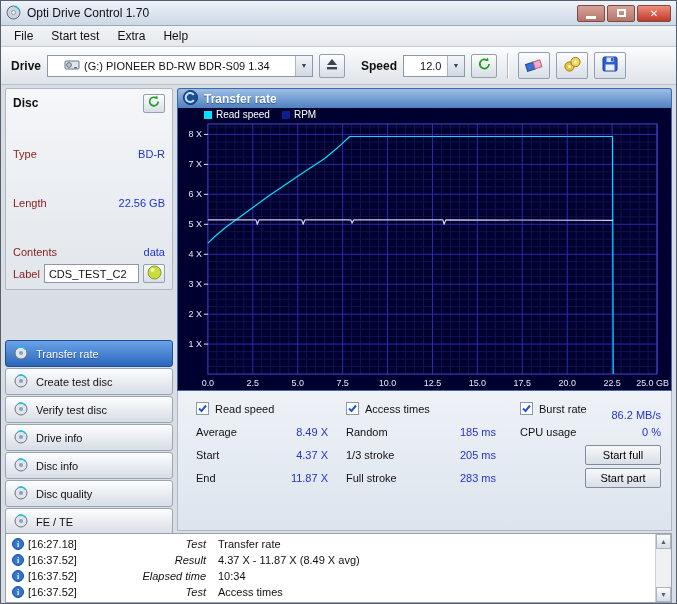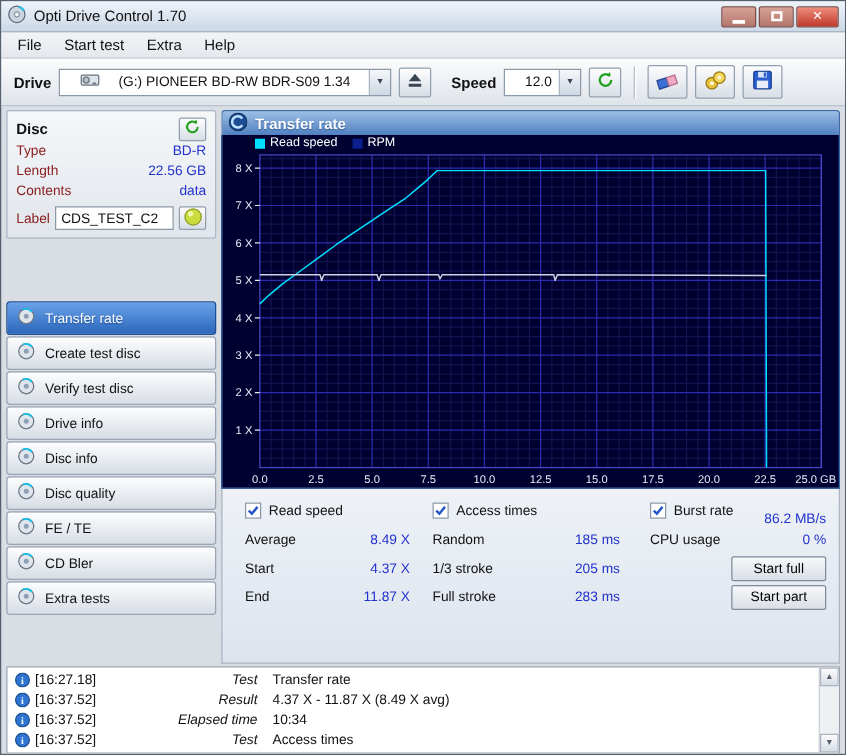--- a/index.html
+++ b/index.html
@@ -24,21 +24,21 @@
   
   .menubar { height:21px; flex:0 0 21px; display:flex; align-items:center; padding-left:4px;
              background:linear-gradient(#f2f4f6,#e4e8ed); border-bottom:1px solid #c6ccd4; font-size:12px; }
   .menu-item { padding:2px 9px; cursor:default; }
 
   
   .toolbar { height:38px; flex:0 0 38px; display:flex; align-items:center; gap:6px; padding:0 10px;
              background:linear-gradient(#fbfcfd,#dfe4ea); border-bottom:1px solid #b9c2cd; }
   .tb-label { font-weight:bold; font-size:12px; }
   .combo { height:22px; background:#fff; border:1px solid #8a98a8; display:flex; align-items:center;
-           padding-left:16px; gap:4px;text-align:center; }
+           padding-left:16px; gap:4px; }
   .combo .combo-text { flex:1; white-space:nowrap; overflow:hidden; }
   .combo .arrow-box { width:17px; height:20px; margin-left:auto; display:flex; align-items:center; justify-content:center;
                       background:linear-gradient(#f4f6f9,#cfd8e3); border-left:1px solid #aab5c2; font-size:7px; color:#3c4document; color:#3c4document; }
   .arrow-box span { font-size:7px; color:#394453; }
   .drive-combo { width:266px; }
   .speed-combo { width:62px; }
   .tb-btn { height:24px; min-width:26px; border:1px solid #93a0af; border-radius:2px;
             background:linear-gradient(#fcfdfe,#d8dee6); display:flex; align-items:center; justify-content:center; }
   .tb-btn.big { width:32px; height:27px; }
   .tb-sep { width:1px; height:26px; background:#b3bbc5; box-shadow:1px 0 0 #fff; margin:0 4px; }
@@ -48,21 +48,21 @@
   .main-row { flex:1 1 auto; display:flex; gap:4px; padding:3px 4px 0 4px; min-height:0; }
 
   
   .left-col { width:168px; flex:0 0 168px; display:flex; flex-direction:column;gap:44px; }
   .disc-box { border:1px solid #aeb7c3; border-radius:2px; background:linear-gradient(#f5f7f9,#e1e6ec);
               padding:4px 7px 6px 7px; }
   .disc-head { display:flex; align-items:center; justify-content:space-between; height:20px; }
   .disc-title { font-weight:bold; font-size:12px; }
   .mini-btn { width:22px; height:19px; border:1px solid #93a0af; border-radius:2px;
               background:linear-gradient(#fcfdfe,#d8dee6); display:flex; align-items:center; justify-content:center; }
-  .field-row { display:flex; justify-content:space-between; height:16px; align-items:center; }
+  .field-row { display:flex; justify-content:space-between; height:16px; align-items:center;margin-top:33px; }
   .flabel { color:#8b2020; }
   .fvalue { color:#2233cc; }
   .label-row { display:flex; align-items:center; gap:4px; margin-top:4px; }
   .label-input { flex:1; height:19px; border:1px solid #8a98a8; background:#fff; display:flex;
                  align-items:center; padding:0 4px; }
   .nav-list { margin-top:6px; display:flex; flex-direction:column; }
   .nav-btn { height:27px; margin-bottom:1px; border:1px solid #9aa4b2; border-radius:3px;
              background:linear-gradient(#fcfdfe,#d7dde5); display:flex; align-items:center;
              padding-left:8px; gap:8px; font-size:11px; cursor:default; }
   .nav-btn.active { background:linear-gradient(#6aa2e8,#2b66bb); border-color:#1d4e93; color:#fff;

